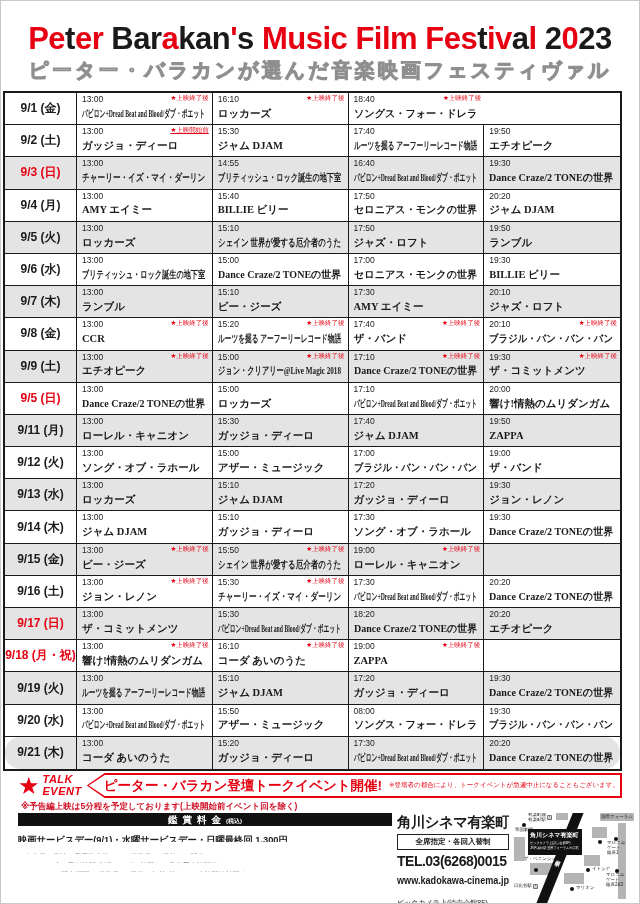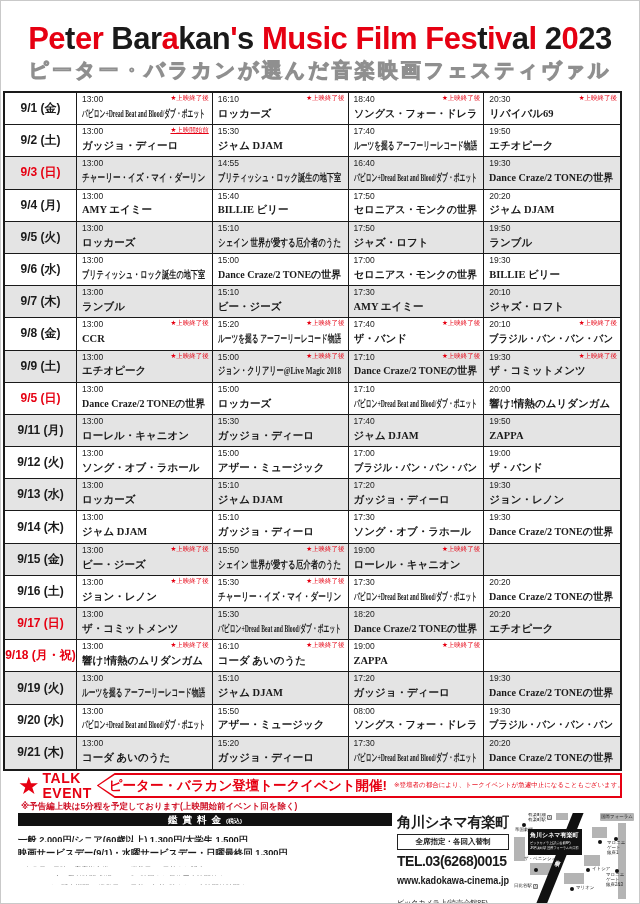--- a/index.html
+++ b/index.html
@@ -11,41 +11,41 @@
   .title-line{margin-top:20px;height:36px;line-height:36px;font-weight:bold;font-size:31px;
               letter-spacing:-0.5px;white-space:nowrap;}
   .title-line .fit,.sub-line .fit{display:inline-block;transform-origin:center center;white-space:nowrap;text-align:right;}
   .sub-line{height:26px;line-height:26px;}
   .subtitle{font-size:20px;font-weight:bold;letter-spacing:3px;color:#fff;
             -webkit-text-stroke:1.1px #8f8f8f;}
   
   .sched{position:absolute;left:2px;right:17px;top:90px;height:676px;border:2px solid #1a1a1a;
          display:grid;grid-template-rows:repeat(21,1fr);background:#fff;}
   .srow{display:grid;grid-template-columns:72px 1fr 1fr 1fr 1fr;border-bottom:1px solid #1a1a1a;box-sizing:border-box;}
-  .srow:last-child{border-bottom:none;}
+  .srow:last-child{border-bottom:none;border-radius:15px;}
   .srow.g{background:#e4e4e4;}
   .dcell{border-right:1px solid #1a1a1a;display:flex;align-items:center;justify-content:center;
          font-weight:bold;font-size:12px;overflow:hidden;}
   .dcell.red{color:#e60012;}
   .dcell .fit{display:inline-block;transform-origin:center center;white-space:nowrap;}
   .scell{border-right:1px solid #1a1a1a;overflow:hidden;}
   .scell:last-child{border-right:none;}
   .cell-body{padding:2px 3px 1px 5px;height:100%;box-sizing:border-box;display:flex;flex-direction:column;}
   .trow{display:flex;justify-content:space-between;align-items:flex-start;height:10px;}
   .time{font-size:8.5px;color:#222;line-height:1;}
   .snote{font-size:6.5px;color:#e60012;line-height:1;white-space:nowrap;}
   .snote.before{text-decoration:underline;}
   .twrap{flex:1;display:flex;align-items:center;overflow:hidden;}
   .ftitle{font-family:"Liberation Serif","DejaVu Serif",serif;font-weight:bold;font-size:10.5px;
           white-space:nowrap;display:inline-block;transform-origin:left center;line-height:1;}
   
   .talk{position:absolute;left:17px;right:17px;top:772px;height:25px;display:flex;align-items:center;gap:5px;}
   .talk-left{display:flex;align-items:center;gap:3px;flex:0 0 auto;}
   .star-icon{font-size:24px;line-height:1;color:#e60012;}
-  .talk-label{font-size:14px;font-weight:bold;line-height:1.05;color:#e60012;letter-spacing:0.5px;}
+  .talk-label{font-size:11px;font-weight:bold;line-height:1.05;color:#e60012;letter-spacing:0.5px;font-style:italic;}
   .tk-outer{flex:1;height:25px;position:relative;}
   .tk-bg{position:absolute;left:0;top:0;right:0;bottom:0;background:#e60012;
          clip-path:polygon(0 50%,18px 0,100% 0,100% 100%,18px 100%);}
   .tk-in{position:absolute;left:2px;top:2px;right:2px;bottom:2px;background:#fff;
          clip-path:polygon(0 50%,16px 0,100% 0,100% 100%,16px 100%);
          display:flex;align-items:center;justify-content:center;gap:7px;padding-left:14px;}
   .tk-head{color:#e60012;font-weight:bold;font-size:13.5px;white-space:nowrap;}
   .tk-sub{color:#e60012;font-size:6.5px;white-space:nowrap;}
   .talk-note{position:absolute;left:20px;top:800px;font-size:8.5px;font-weight:bold;color:#cf1126;}
   
@@ -135,31 +135,20 @@
           <div class="cell-body">
             <div class="trow">
               <span class="time">18:40</span>
               <span class="snote">★上映終了後</span>
             </div>
             <div class="twrap">
               <span class="ftitle fit-l" style="transform: scaleX(0.960938); transform-origin: left center;">ソングス・フォー・ドレラ</span>
             </div>
           </div>
         </div>
-        <div class="scell">
-          <div class="cell-body">
-            <div class="trow">
-              <span class="time">20:30</span>
-              <span class="snote">★上映終了後</span>
-            </div>
-            <div class="twrap">
-              <span class="ftitle fit-l">リバイバル69</span>
-            </div>
-          </div>
-        </div>
       </div>
       <div class="srow">
         <div class="dcell">
           <span class="fit">9/2 (土)</span>
         </div>
         <div class="scell">
           <div class="cell-body">
             <div class="trow">
               <span class="time">13:00</span>
               <span class="snote before">★上映開始前</span>
@@ -1072,21 +1061,20 @@
     </div>
   </div>
   <div class="talk-note">※予告編上映は5分程を予定しております(上映開始前イベント回を除く)</div>
 
   <div class="bottom">
     <div class="fees">
       <div class="fee-bar">
         <span>鑑賞料金</span><span class="sm">(税込)</span>
       </div>
       <div class="fee-lines" id="fee-lines">
-          <div class="fee-line-wrap"><span class="fee-line fit-l">一般 2,000円/シニア(60歳以上) 1,300円/大学生 1,500円</span></div>
           <div class="fee-line-wrap"><span class="fee-line fit-l">映画サービスデー(9/1)・水曜サービスデー・日曜最終回 1,300円</span></div>
         </div>
       <div class="fee-notes" id="fee-notes">
           <div class="fee-note-wrap"><span class="fee-note fit-l">▼各作品の日時・座席指定券は、ご鑑賞日の3日前より販売</span></div>
           <div class="fee-note-wrap"><span class="fee-note fit-l">(チケット窓口受付時間:劇場オープン時間より最終回上映開始まで)</span></div>
           <div class="fee-note-wrap"><span class="fee-note fit-l">(オンライン販売期間:ご鑑賞日の3日前の午前0時より、上映開始時間まで)</span></div>
         </div>
     </div>
 
     <div class="cinema">

